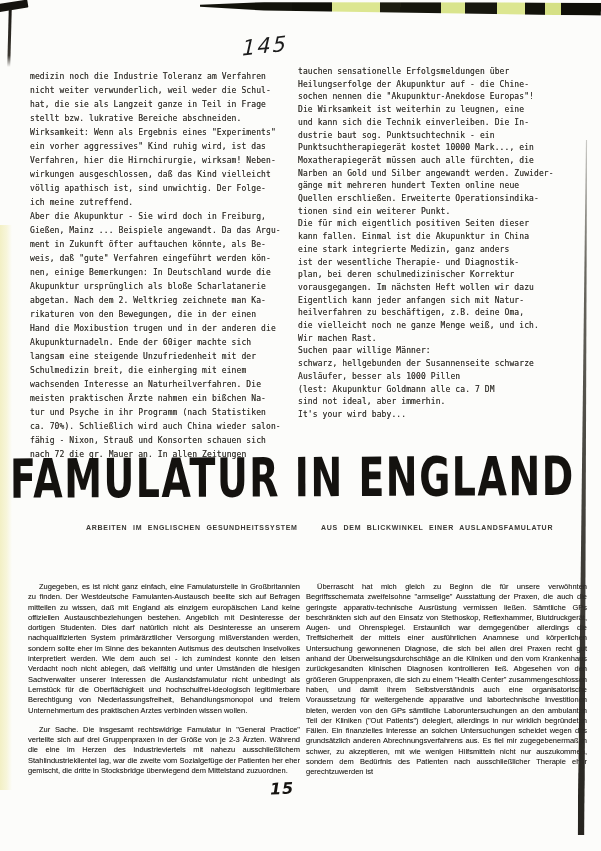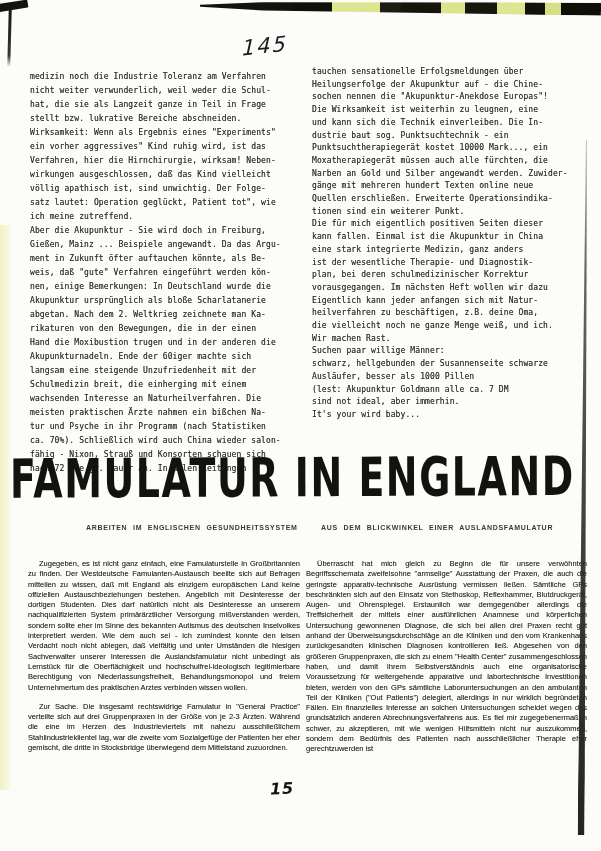--- a/index.html
+++ b/index.html
@@ -73,21 +73,21 @@
   
   .tw-col{
     position:absolute;
     font-family:"DejaVu Sans Mono","Liberation Mono",monospace;
     font-size:8px;color:#36332e;
     letter-spacing:.1px;
     text-shadow:0 0 .6px rgba(40,38,34,.65);
     white-space:nowrap;
   }
   .tw-col-left{left:30px;top:70px;width:272px;line-height:14px;}
-  .tw-col-right{left:312px;top:66px;width:282px;line-height:12.7px;}
+  .tw-col-right{left:298px;top:66px;width:282px;line-height:12.7px;}
   .tline{height:inherit;overflow:hidden;}
 
   
   .headline{
     position:absolute;left:10px;top:448px;width:540px;height:62px;
     font-family:"DejaVu Sans",sans-serif;
     font-weight:bold;font-size:38px;line-height:44px;
     color:#14120f;letter-spacing:1.5px;white-space:nowrap;
     transform:scaleY(1.42) rotate(-0.2deg);transform-origin:top left;
     text-transform:uppercase;
@@ -95,21 +95,21 @@
   .subtitle-row{
     position:absolute;left:0;top:524px;width:601px;height:12px;
     font-size:7px;letter-spacing:.7px;word-spacing:3px;
     color:#3b3935;font-weight:bold;
   }
   .subtitle-left{position:absolute;left:86px;top:0;}
   .subtitle-right{position:absolute;left:321px;top:0;}
 
   
   .body-col{
-    position:absolute;top:559px;
+    position:absolute;top:582px;
     font-size:7.5px;line-height:10.3px;
     color:#2e2c29;text-align:justify;
     text-shadow:0 0 .4px rgba(46,44,41,.45);
   }
   .body-col-left{left:28px;width:272px;}
   .body-col-right{left:306px;width:281px;}
   .para{text-indent:11px;margin:0 0 9px 0;}
 
   
   .page-number{
@@ -136,21 +136,20 @@
   <div class="tw-col tw-col-left">
       <div class="tline">medizin noch die Industrie Toleranz am Verfahren</div>
       <div class="tline">nicht weiter verwunderlich, weil weder die Schul-</div>
       <div class="tline">hat, die sie als Langzeit ganze in Teil in Frage</div>
       <div class="tline">stellt bzw. lukrative Bereiche abschneiden.</div>
       <div class="tline">Wirksamkeit: Wenn als Ergebnis eines "Experiments"</div>
       <div class="tline">ein vorher aggressives" Kind ruhig wird, ist das</div>
       <div class="tline">Verfahren, hier die Hirnchirurgie, wirksam! Neben-</div>
       <div class="tline">wirkungen ausgeschlossen, daß das Kind vielleicht</div>
       <div class="tline">völlig apathisch ist, sind unwichtig. Der Folge-</div>
-      <div class="tline">satz lautet: Operation geglückt, Patient tot", wie</div>
       <div class="tline">ich meine zutreffend.</div>
       <div class="tline">Aber die Akupunktur - Sie wird doch in Freiburg,</div>
       <div class="tline">Gießen, Mainz ... Beispiele angewandt. Da das Argu-</div>
       <div class="tline">ment in Zukunft öfter auftauchen könnte, als Be-</div>
       <div class="tline">weis, daß "gute" Verfahren eingeführt werden kön-</div>
       <div class="tline">nen, einige Bemerkungen: In Deutschland wurde die</div>
       <div class="tline">Akupunktur ursprünglich als bloße Scharlatanerie</div>
       <div class="tline">abgetan. Nach dem 2. Weltkrieg zeichnete man Ka-</div>
       <div class="tline">rikaturen von den Bewegungen, die in der einen</div>
       <div class="tline">Hand die Moxibustion trugen und in der anderen die</div>

